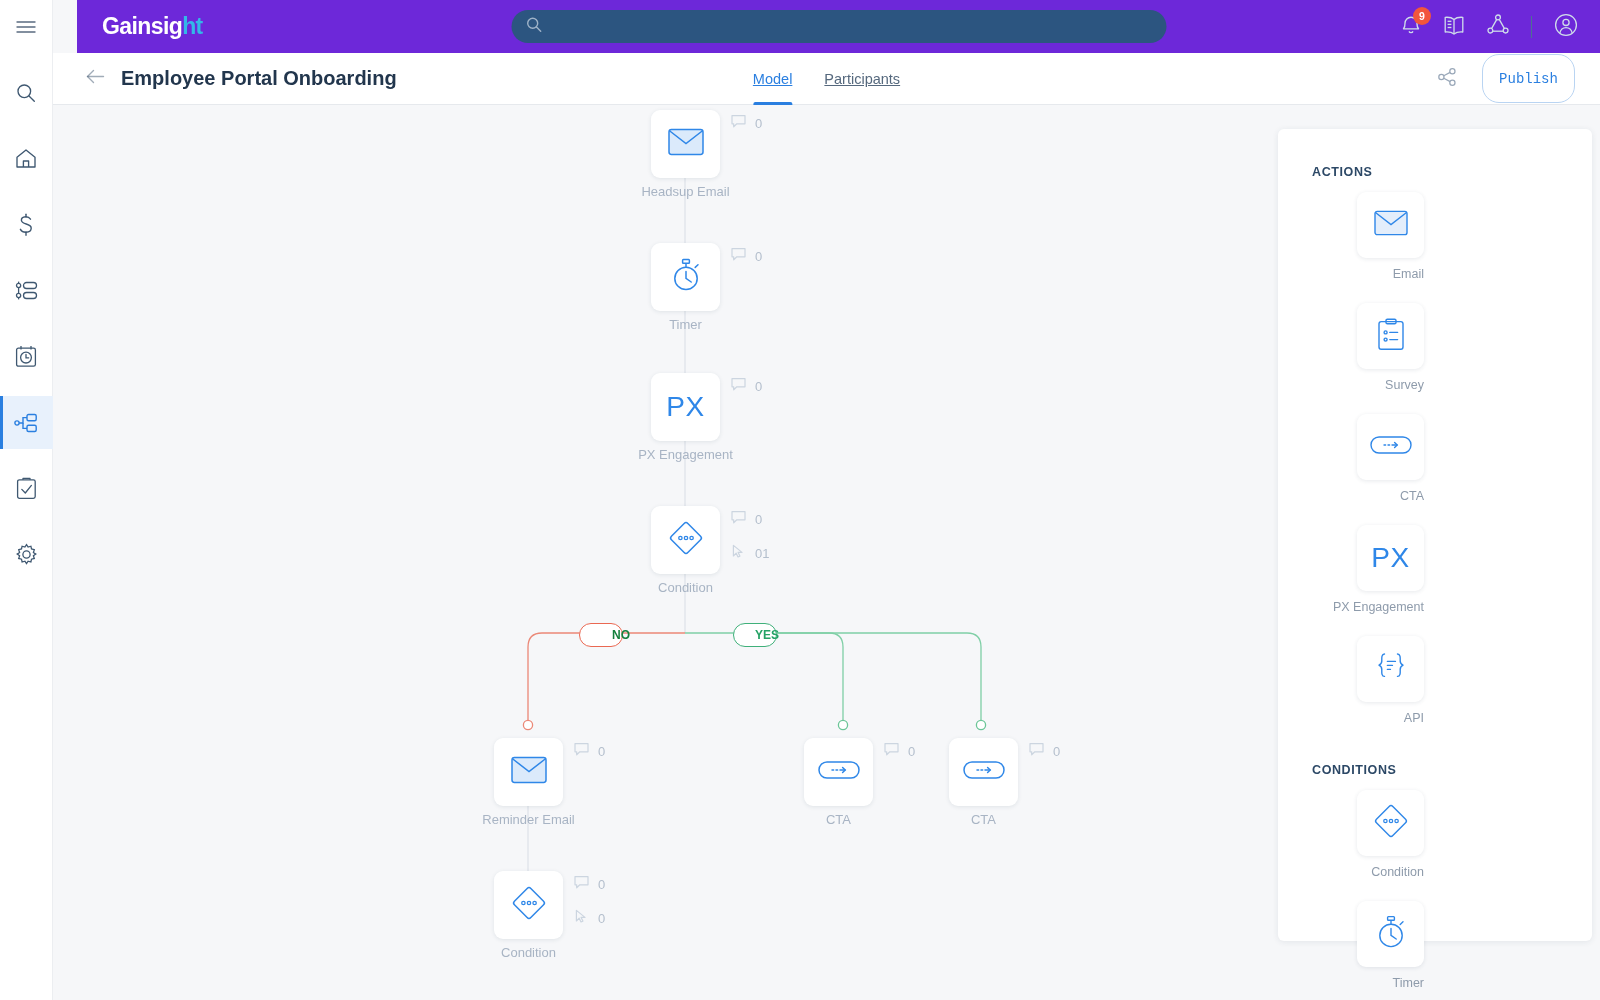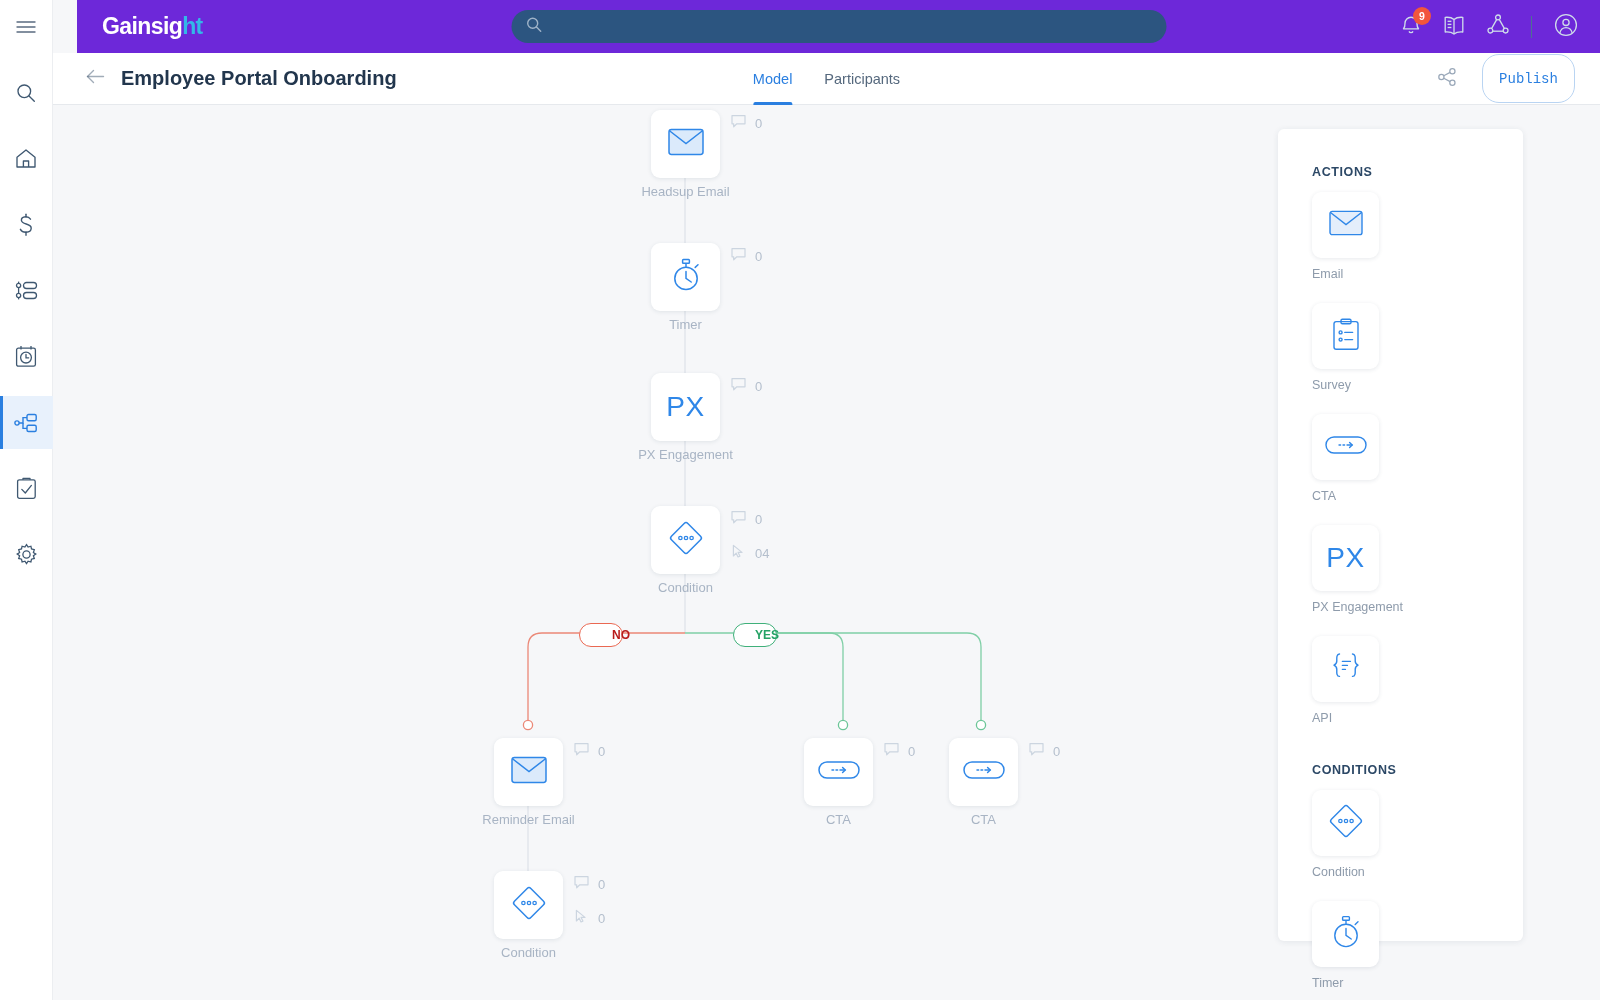--- a/index.html
+++ b/index.html
@@ -85,21 +85,21 @@
   .back-arrow { margin-left: 33px; cursor: pointer; display: flex; }
   .page-title {
     margin-left: 16px; font-size: 20px; font-weight: bold; color: #22364d;
   }
   .tabs {
     position: absolute; left: 50%; transform: translateX(-50%);
     display: flex; gap: 32px; height: 52px; align-items: center;
   }
   .tab {
     font-size: 14.5px; color: #55687d; cursor: pointer;
-    height: 52px; display: flex; align-items: center; position: relative;
+    height: 52px; display: flex; align-items: center; position: relative; text-decoration: underline;
   }
   .tab.active { color: #2a7fe0; }
   .tab.active::after {
     content: ""; position: absolute; bottom: 0; left: 0; right: 0;
     height: 3px; background: #2a7fe0; border-radius: 2px 2px 0 0;
   }
   .subhdr-right {
     position: absolute; right: 25px; display: flex; align-items: center; gap: 24px;
   }
   .publish-btn {
@@ -133,41 +133,41 @@
     display: flex; flex-direction: column; gap: 16px;
   }
   .meta-row { display: flex; align-items: center; gap: 9px; }
   .meta-val { font-size: 13px; color: #b4bfcd; }
 
   .pill {
     position: absolute; width: 44px; height: 24px; border-radius: 12px;
     background: #ffffff; display: flex; align-items: center; justify-content: center;
     font-size: 12px; font-weight: bold; cursor: pointer;
   }
-  .pill.no { border: 1.3px solid #ea6852; color: #b91c1c; padding-left: 40px; }
+  .pill.no { border: 1.3px solid #ea6852; color: #15803d; padding-left: 40px; }
   .pill.yes { border: 1.3px solid #3fb07a; color: #24a265; }
 
   
   .palette {
-    position: absolute; left: 1278px; top: 129px; width: 245px; height: 812px;
+    position: absolute; left: 1278px; top: 129px; width: 314px; height: 812px;
     background: #ffffff; border-radius: 6px;
     box-shadow: 0 1px 6px rgba(33,54,80,0.09);
     z-index: 15;
   }
   .pal-sec-title {
     font-size: 12.5px; font-weight: bold; color: #2c4866;
     letter-spacing: 0.6px; margin-left: 34px;
   }
   .pal-grid {
     display: flex; flex-wrap: wrap; margin-left: 34px; margin-top: 13px;
     width: 200px; gap: 0px;
   }
   .pal-item {
     width: 112px; margin-bottom: 22px;
-    display: flex; flex-direction: column; align-items: flex-start; cursor: pointer;
+    display: flex; flex-direction: column; align-items: flex-end; cursor: pointer;
   }
   .pal-tile {
     width: 67px; height: 66px; background: #ffffff; border-radius: 9px;
     box-shadow: 0 1px 4px rgba(33,54,80,0.11);
     display: flex; align-items: center; justify-content: center;
   }
   .pal-lbl { margin-top: 9px; font-size: 12.5px; color: #8e9bab; white-space: nowrap; }
 </style>
 </head>
 <body>
@@ -520,21 +520,21 @@
           <span class="meta-val">0</span>
         </div>
         <div class="meta-row">
           <span>
             <svg width="15" height="15" viewBox="0 0 15 15">
                 <g fill="none" stroke="#ccd5e0" stroke-width="1.2" stroke-linejoin="round">
               <path d="M2.4 1.4 L2.4 12 L5.2 9.2 L7 13 L8.9 12.1 L7.1 8.4 L11 8.4 Z"></path>
             </g>
               </svg>
           </span>
-          <span class="meta-val">04</span>
+          <span class="meta-val">01</span>
         </div>
       </div>
     </div>
 
     <div class="pill no" style="left:526px; top:518px;">NO</div>
     <div class="pill yes" style="left:680px; top:518px;padding-left:24px;">YES</div>
 
     <div class="node" style="left:441px; top:633px;">
       <div class="node-box">
         <span>

